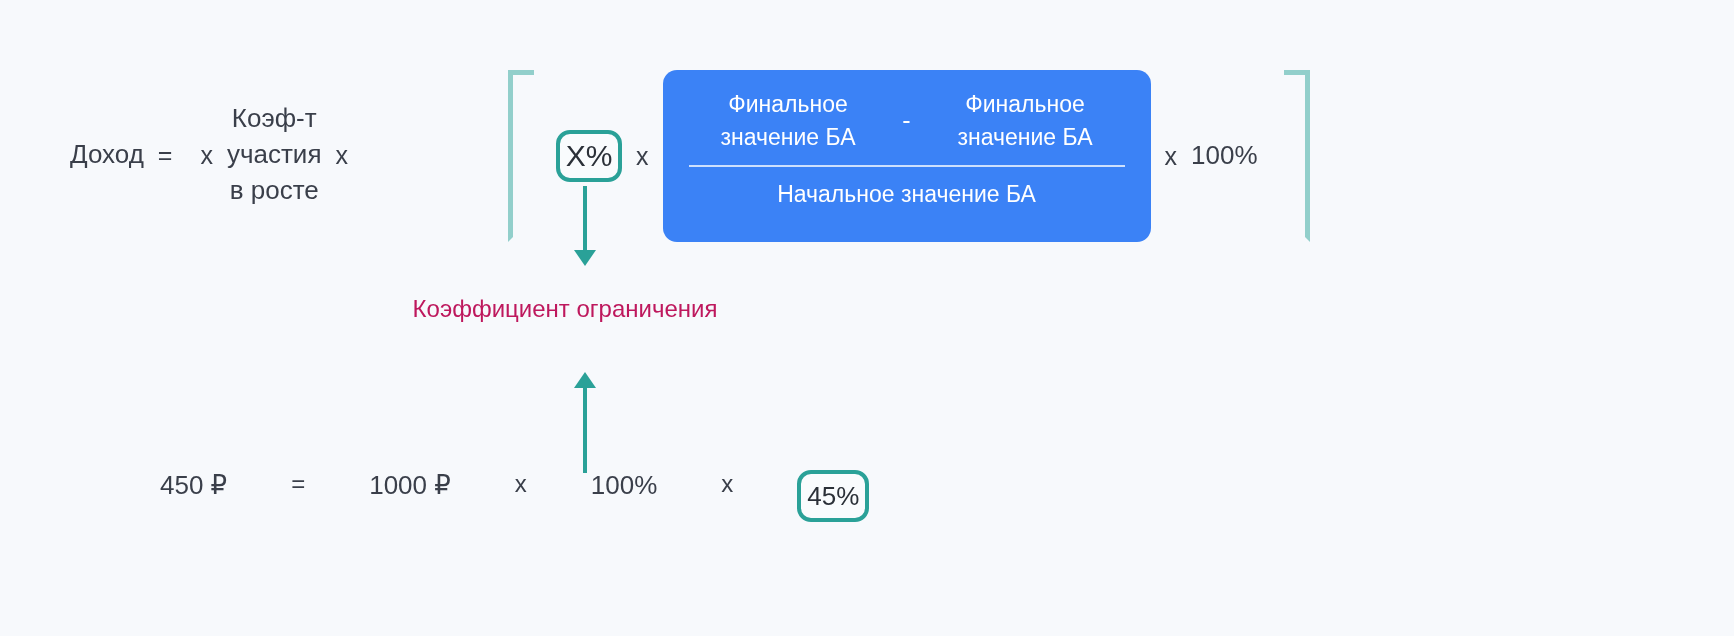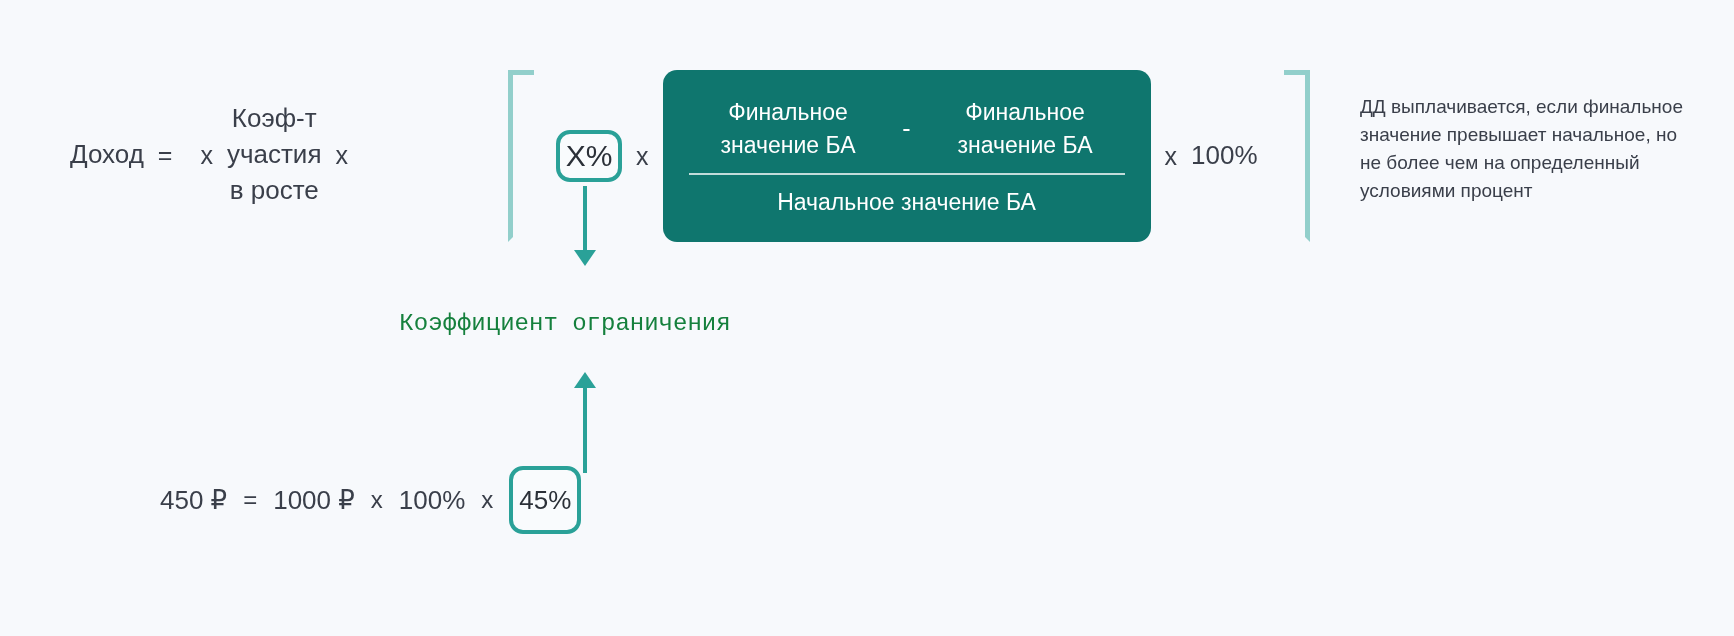--- a/index.html
+++ b/index.html
@@ -82,36 +82,35 @@
     background: #f9fbfd;
     display: flex;
     align-items: center;
     justify-content: center;
     font-size: 30px;
     color: #2b3038;
     box-sizing: border-box;
   }
   .chip-small {
     width: 72px;
-    height: 68px;
+    height: 52px;
     font-size: 26px;
   }
 
   
   .green-box {
     width: 488px;
     height: 172px;
-    background: #0f766e;
+    background: #3b82f6;
     border-radius: 14px;
     color: #ffffff;
     display: flex;
     flex-direction: column;
-    justify-content: center;
     box-sizing: border-box;
-    padding: 12px 26px;
+    padding: 18px 26px;
   }
   .numerator {
     display: flex;
     align-items: center;
     justify-content: center;
     gap: 6px;
     padding-bottom: 12px;
   }
   .num-part {
     font-size: 23px;
@@ -169,37 +168,36 @@
     width: 0; height: 0;
     border-left: 11px solid transparent;
     border-right: 11px solid transparent;
     border-bottom: 16px solid #2aa198;
   }
 
   
   .caption {
     position: absolute;
     left: 390px;
-    top: 307px;
+    top: 292px;
     width: 350px;
     text-align: center;
     font-size: 24px;
     line-height: 1.42;
-    color: #15803d;
-    font-family: Liberation Mono, monospace;
+    color: #be185d;
   }
 
   
   .example-row {
     position: absolute;
     left: 160px;
     top: 470px;
     height: 60px;
     display: flex;
-    align-items: center;
+    gap: 48px;
   }
   .ex-term {
     font-size: 26px;
     color: #3a3f4a;
     white-space: nowrap;
   }
   .ex-op {
     font-size: 24px;
     color: #3a3f4a;
     padding: 0 16px;
@@ -242,21 +240,20 @@
     </div>
 
     <div class="op">x</div>
     <div class="term">100%</div>
 
     <div style="width:26px"></div>
 
     <div class="bracket bracket-right"></div>
   </div>
 
-  <div class="note">ДД выплачивается, если финальное значение превышает начальное, но не более чем на определенный условиями процент</div>
 
   <div class="conn">
     <div class="conn-line-v" style="left:583px; top:186px; height:66px;"></div>
     <div class="arrow-down" style="left:574px; top:250px;"></div>
   </div>
 
   <div class="caption">
     <div>Коэффициент ограничения</div>
   </div>
 

